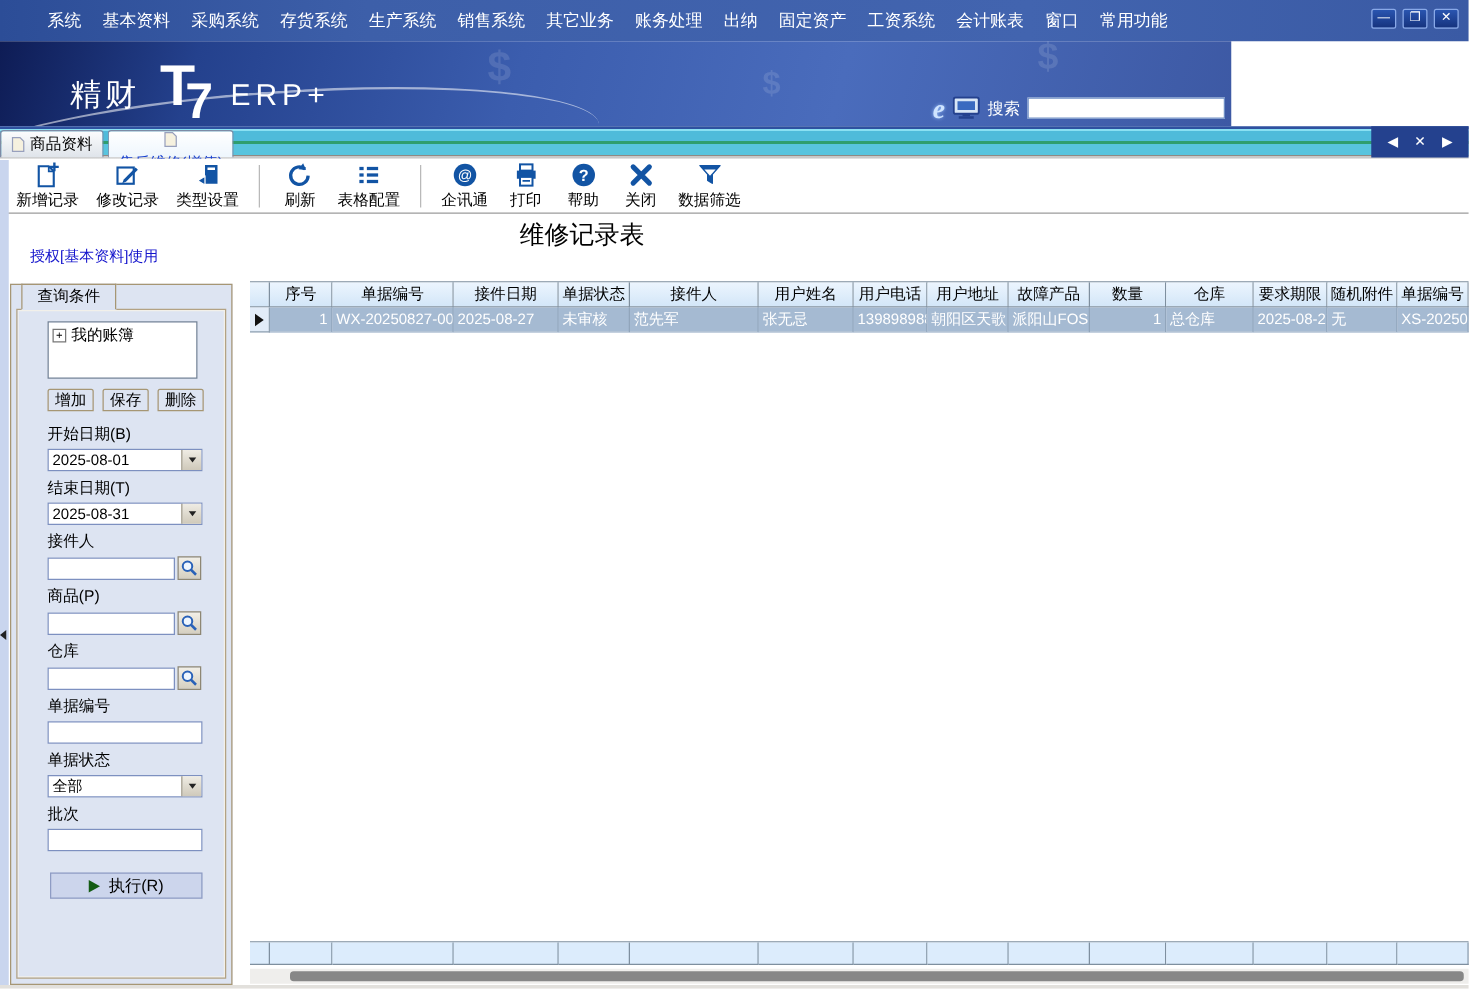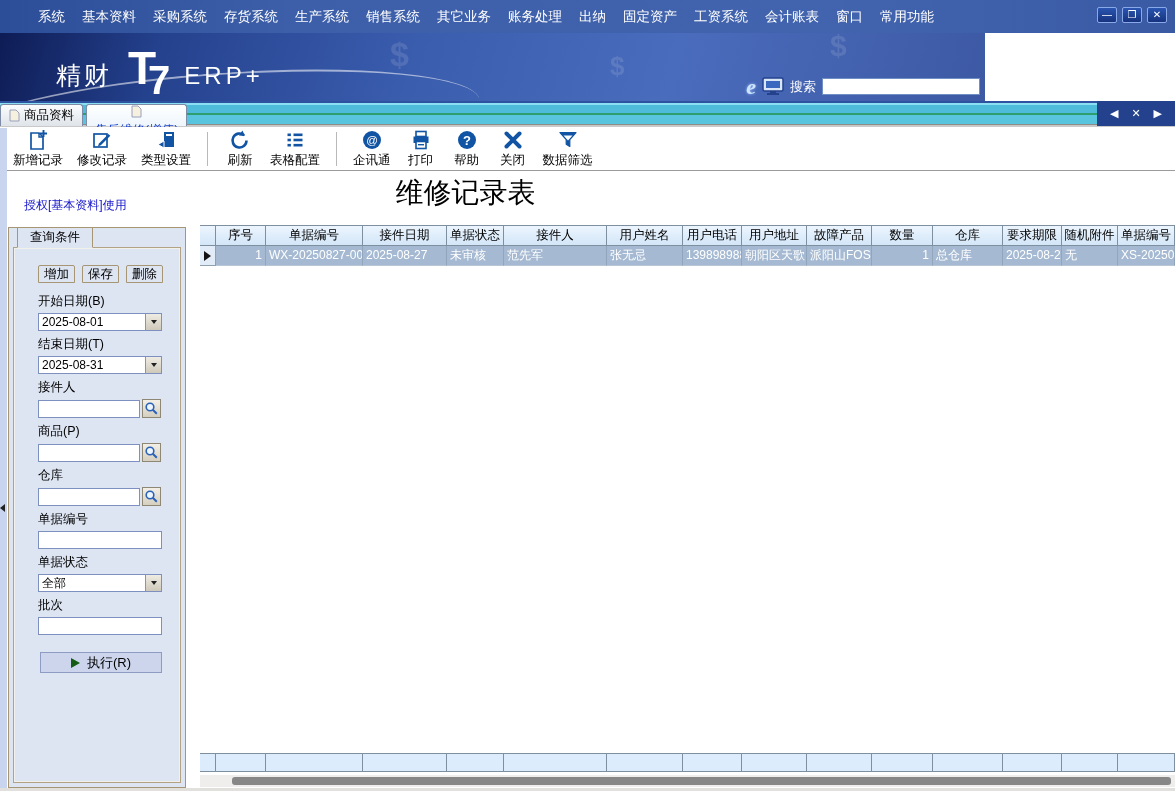--- a/index.html
+++ b/index.html
@@ -56,21 +56,21 @@
   .toolbar { position:absolute; left:0; top:127px; width:1175px; height:44px; background:#fff;
     border-bottom:1px solid #9c9c9c; display:flex; align-items:center; padding-left:6px; }
   .tb-btn { display:flex; flex-direction:column; align-items:center; justify-content:center; gap:1px;
     padding:1px 7px; min-width:46px; }
   .tb-btn .ticon { width:22px; height:22px; line-height:0; }
   .tb-btn .tlabel { font-size:12.5px; color:#000; white-space:nowrap; }
   .tb-sep { width:1px; height:34px; background:#b9b9b9; margin:0 9px; }
 
   
   .page-title { position:absolute; left:0; top:174px; width:931px; text-align:center;
-    font-family:"Liberation Serif","DejaVu Serif",serif; font-size:28px; color:#000; }
+    font-family:"Liberation Serif","DejaVu Serif",serif; font-size:20px; color:#000; }
   .license-link { position:absolute; left:24px; top:197px; color:#1414cc; font-size:12px; }
 
   
   .left-strip { position:absolute; left:0; top:128px; width:7px; height:662px; background:#c9d5ee; }
   .collapse-arrow { position:absolute; left:0; top:376px; width:0; height:0;
     border-top:4px solid transparent; border-bottom:4px solid transparent; border-right:5px solid #222; }
 
   
   .qpanel { position:absolute; left:8px; top:227px; width:178px; height:561px;
     background:#dde4f2; border:1px solid #a69674; }
@@ -382,20 +382,23 @@
 
 <div class="left-strip">
   <span class="collapse-arrow"></span>
 </div>
 
 <div class="qpanel">
   <div class="qpanel-tab">
     <span>查询条件</span>
   </div>
   <div class="qgroup">
+    <div class="tree-box">
+      <span class="tree-expander">+</span><span>我的账簿</span>
+    </div>
     <div class="tree-btns">
 
         <span class="tree-btn">增加</span>
 
         <span class="tree-btn">保存</span>
 
         <span class="tree-btn">删除</span>
 
     </div>
     <div id="query-fields">

